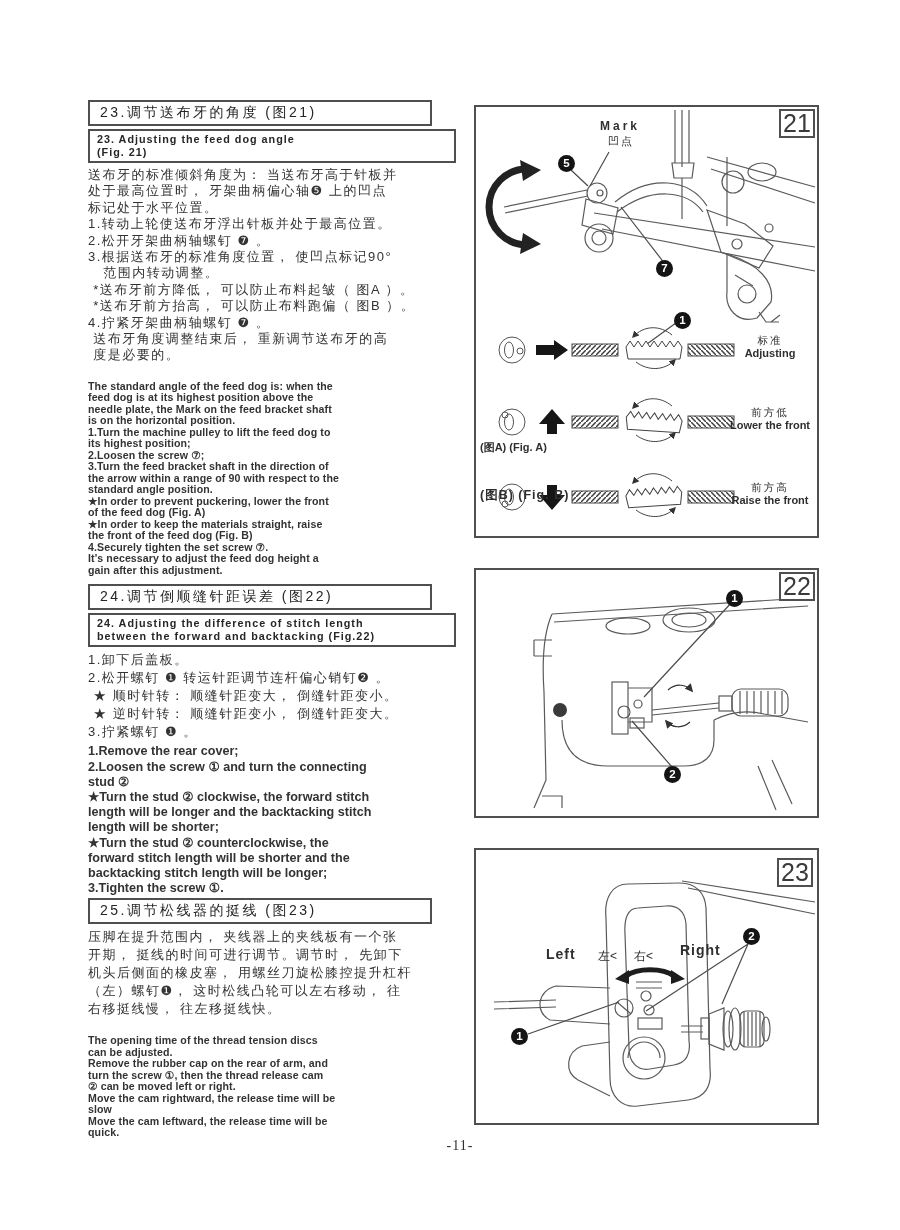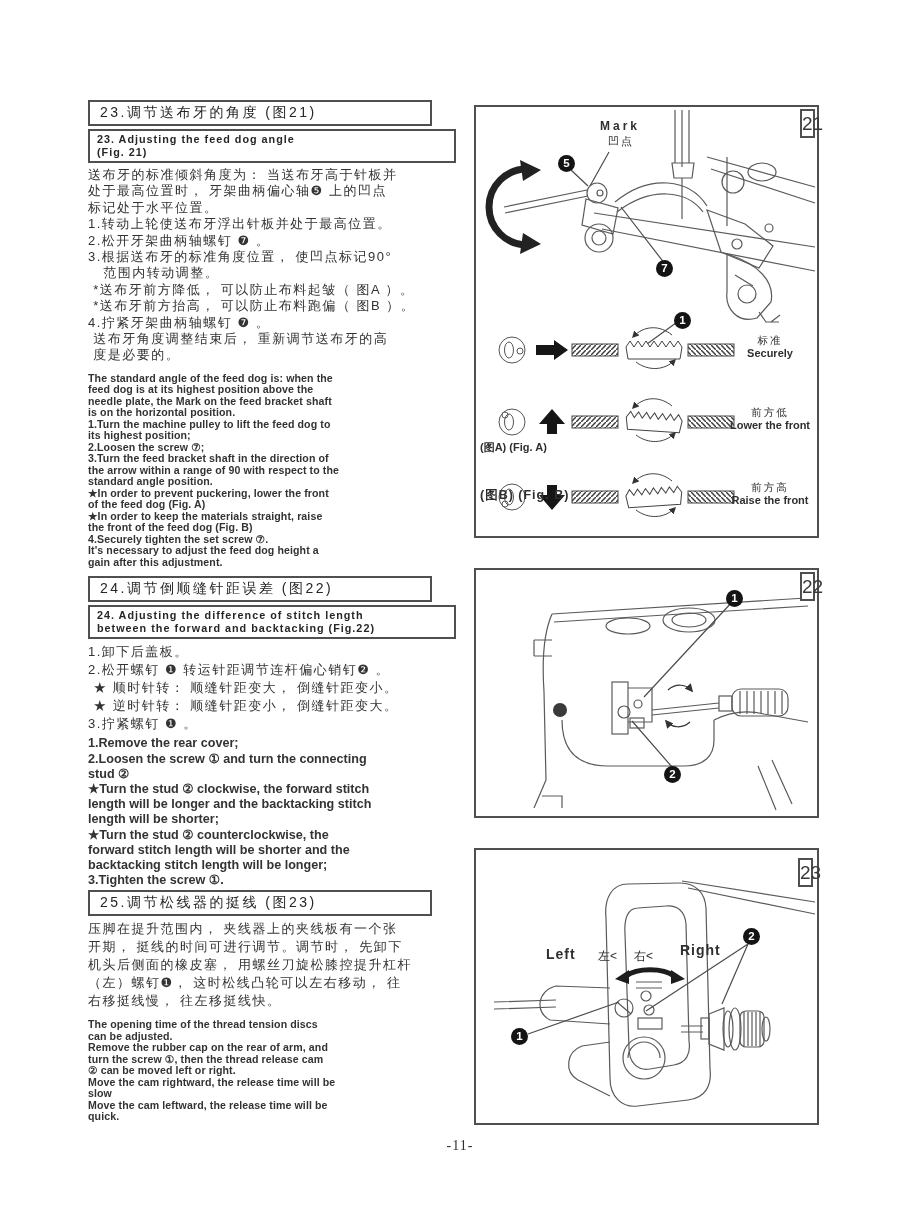--- a/index.html
+++ b/index.html
@@ -6,28 +6,28 @@
   html,body { width:900px; height:1230px; }
   body { background:#ffffff; font-family:"Liberation Sans",sans-serif; color:#303030; position:relative; overflow:hidden; }
   .page { position:absolute; inset:0; background:#fff; }
 
   .col-left { position:absolute; left:88px; top:100px; width:364px; }
   .hdr-zh { width:344px; border:2px solid #4f4f4f; padding:2px 10px 3px; font-size:14px; line-height:17px; letter-spacing:2.5px; color:#262626; white-space:pre-wrap; }
   .hdr-en { width:368px; border:2px solid #4f4f4f; padding:2px 7px; font-size:10.8px; font-weight:bold; letter-spacing:1px; line-height:13px; color:#262626; white-space:pre-wrap; margin-top:3px; }
   .body-zh { white-space:pre-wrap; font-size:13px; line-height:16.4px; letter-spacing:1.5px; color:#333; margin-top:4px; }
   .body-zh.lh-md { line-height:18px; }
   .body-en { white-space:pre-wrap; font-weight:600; color:#333; }
-  .en-small { font-size:10.6px; line-height:11.5px; letter-spacing:0.1px; margin-top:9px; }
+  .en-small { font-size:10.6px; line-height:11.5px; letter-spacing:0.1px; margin-top:17px; }
   .en-large { font-size:12.6px; line-height:15.2px; margin-top:3px; }
   .sec-24 { display:block; margin-top:8px; }
   .sec-25 { display:block; margin-top:2px; }
 
   .figure { position:absolute; border:2px solid #4f4f4f; background:#fff; }
   .figure > svg { position:absolute; left:0; top:0; }
-  .fignum { position:absolute; top:2px; right:2px; width:15px; height:29px; border:2px solid #4f4f4f; font-size:19px; line-height:25px; text-align:center; color:#3a3a3a; background:#fff; }
+  .fignum { position:absolute; top:2px; right:2px; width:36px; height:29px; border:2px solid #4f4f4f; font-size:25px; line-height:25px; text-align:center; color:#3a3a3a; background:#fff; }
   .bullet { position:absolute; width:17px; height:17px; border-radius:50%; background:#141414; color:#fff; font-size:11.5px; font-weight:bold; text-align:center; line-height:17px; }
   .lbl { position:absolute; white-space:nowrap; color:#2f2f2f; }
   .mark-en { font-size:12px; font-weight:600; letter-spacing:3px; }
   .mark-zh { font-size:11px; letter-spacing:2px; }
   .dir-en { font-size:14px; font-weight:600; letter-spacing:1px; }
   .dir-zh { font-size:12px; }
   .rlab { position:absolute; left:244px; width:100px; text-align:center; color:#2f2f2f; }
   .rlab .zh { font-size:10.5px; letter-spacing:2px; line-height:13px; }
   .rlab .en { font-size:11px; font-weight:600; line-height:13px; }
   .figcap { position:absolute; left:4px; font-weight:600; color:#2f2f2f; white-space:nowrap; }
@@ -212,21 +212,21 @@
 
     <div class="fignum">21</div>
     <div class="lbl mark-en" style="left:124px; top:12px;">Mark</div>
     <div class="lbl mark-zh" style="left:132px; top:27px;">凹点</div>
     <div class="bullet" style="left:82px; top:48px;">5</div>
     <div class="bullet" style="left:180px; top:153px;">7</div>
     <div class="bullet" style="left:198px; top:205px;">1</div>
 
     <div class="rlab" style="top:227px;">
       <div class="zh">标准</div>
-      <div class="en">Securely</div>
+      <div class="en">Adjusting</div>
     </div>
     <div class="rlab" style="top:299px;">
       <div class="zh">前方低</div>
       <div class="en">Lower the front</div>
     </div>
     <div class="rlab" style="top:374px;">
       <div class="zh">前方高</div>
       <div class="en">Raise the front</div>
     </div>
     <div class="figcap cap-a" style="top:333px;">(图A) (Fig. A)</div>

